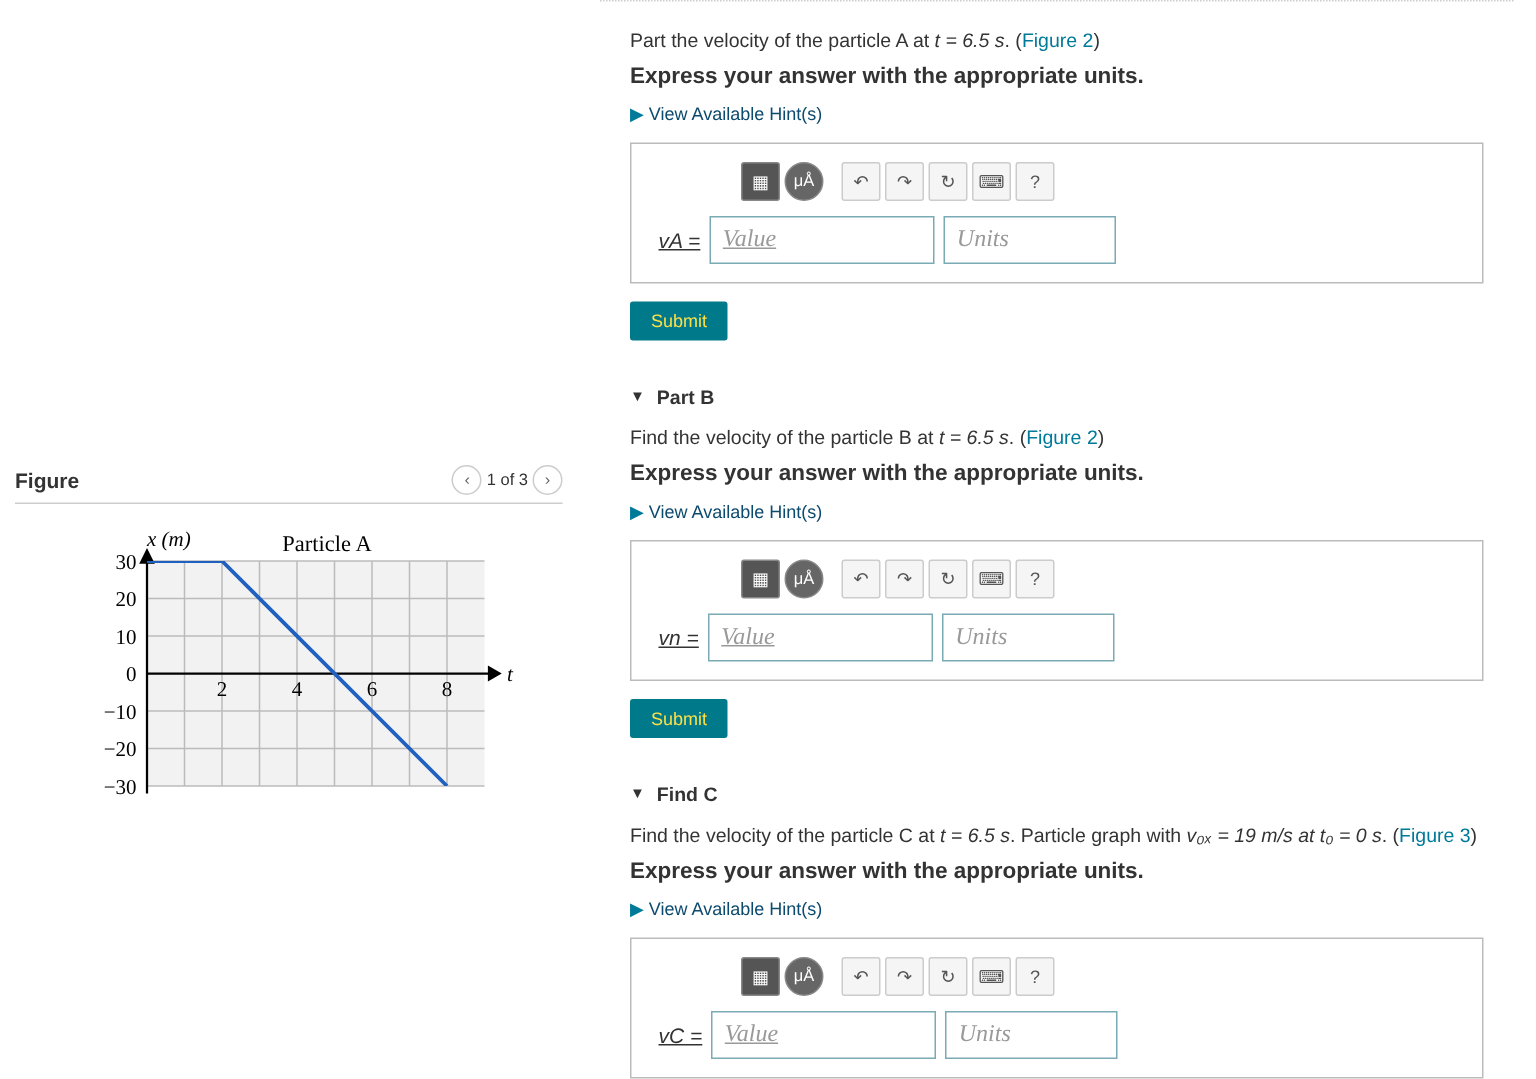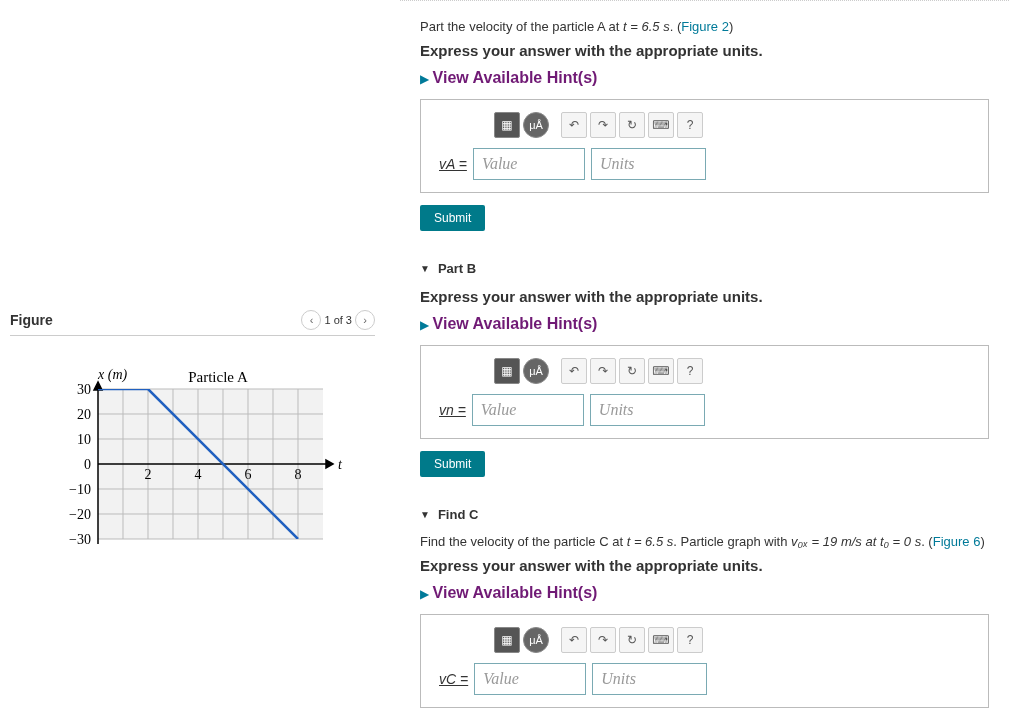--- a/index.html
+++ b/index.html
@@ -3,45 +3,45 @@
 <meta charset="utf-8">
 <style>
 * { box-sizing: border-box; margin: 0; padding: 0; }
 body { font-family: Arial, Helvetica, sans-serif; font-size: 12px; color: #333; background: #fff; width: 1024px; }
 .container { display: flex; }
 .left-col { width: 385px; flex-shrink: 0; }
 .right-col { flex: 1; padding: 0 15px; }
 .problem-statement { background: #e8f4f4; padding: 10px; margin: 2px 10px 20px 10px; font-size: 12px; line-height: 1.4; color: #333; }
 .italic { font-style: italic; }
 .figure-section { margin-top: 310px; padding: 0 10px; }
-.figure-header { display: flex; justify-content: space-between; align-items: center; border-bottom: 1px solid #ccc; padding-bottom: 5px; margin-bottom: 28px; }
+.figure-header { display: flex; justify-content: space-between; align-items: center; border-bottom: 1px solid #ccc; padding-bottom: 5px; margin-bottom: 13px; }
 .figure-title { font-size: 14px; font-weight: bold; }
 .figure-nav { display: flex; align-items: center; gap: 3px; font-size: 11px; }
 .nav-btn { width: 20px; height: 20px; border: 1px solid #ccc; border-radius: 50%; background: #fff; display: flex; align-items: center; justify-content: center; color: #666; cursor: pointer; }
 .figure-img { display: flex; justify-content: center; }
 .part { margin-bottom: 10px; padding: 10px 20px; }
 .part-header { display: flex; align-items: center; gap: 8px; font-weight: bold; font-size: 13px; margin-bottom: 12px; }
 .caret { cursor: pointer; font-size: 10px; }
 .prompt-text { font-size: 13px; margin-bottom: 8px; }
 .figure-link { color: #007a99; }
 .instruction { font-weight: bold; font-size: 15px; margin-bottom: 10px; }
-.hints-link { color: #701a75; font-weight: bold; font-size: 16px; cursor: pointer; }
+.hints-link { color: #0c4a6e; font-weight: normal; font-size: 12px; cursor: pointer; }
 .hints-caret { color: #007a99; }
 .answer-box { border: 1px solid #bbb; padding: 12px 18px; margin-top: 12px; margin-bottom: 12px; background: #fff; }
 .toolbar { display: flex; align-items: center; gap: 3px; margin-bottom: 10px; margin-left: 55px; }
 .tool-btn { width: 26px; height: 26px; border: 1px solid #888; background: #555; display: flex; align-items: center; justify-content: center; color: #fff; font-size: 12px; cursor: pointer; border-radius: 2px; }
 .tool-btn.light { background: #f5f5f5; color: #555; border: 1px solid #ccc; }
 .tool-btn.mu { background: #666; font-size: 11px; border-radius: 13px; }
 .tool-sep { width: 6px; }
 .answer-row { display: flex; align-items: center; gap: 6px; }
 .var-label { font-style: italic; font-size: 14px; white-space: nowrap; text-decoration: underline; }
 .input-field { border: 1px solid #7aaab3; height: 32px; padding: 0 8px; font-size: 16px; font-style: italic; color: #999; display: flex; align-items: center; font-family: serif; }
-.value-field { width: 112px; }
+.value-field { width: 150px; text-decoration: underline; }
 .units-field { width: 115px; }
-.submit-btn { background: #007a8a; color: #ffffff; border: none; padding: 6px 14px; font-size: 12px; cursor: pointer; border-radius: 2px; }
+.submit-btn { background: #007a8a; color: #fde047; border: none; padding: 6px 14px; font-size: 12px; cursor: pointer; border-radius: 2px; }
 .top-rule { border-top: 1px dotted #ccc; margin-bottom: 8px; }
 svg text { font-family: serif; }
 </style>
 </head>
 <body>
 
 <div class="container">
   <div class="left-col">
 
     <div class="figure-section">
@@ -140,20 +140,23 @@
         </div>
       </div>
       <button class="submit-btn">Submit</button>
     </div>
 
     <div class="part">
       <div class="part-header">
           <span class="caret">▼</span>
           <span>Part B</span>
         </div>
+      <div class="prompt-text">
+        <span>Find the velocity of the particle B at </span><span class="italic">t = 6.5 s</span><span>. (</span><span class="figure-link">Figure 2</span><span>)</span>
+      </div>
       <div class="instruction">Express your answer with the appropriate units.</div>
       <div><span class="hints-caret">▶ </span><span class="hints-link">View Available Hint(s)</span></div>
       <div class="answer-box">
         <div class="toolbar">
           <div class="tool-btn">▦</div>
           <div class="tool-btn mu">μÅ</div>
           <div class="tool-sep"></div>
           <div class="tool-btn light">↶</div>
           <div class="tool-btn light">↷</div>
           <div class="tool-btn light">↻</div>
@@ -168,21 +171,21 @@
       </div>
       <button class="submit-btn">Submit</button>
     </div>
 
     <div class="part">
       <div class="part-header">
           <span class="caret">▼</span>
           <span>Find C</span>
         </div>
       <div class="prompt-text">
-        <span>Find the velocity of the particle C at </span><span class="italic">t = 6.5 s</span><span>. Particle graph with </span><span class="italic">v₀ₓ = 19 m/s at t₀ = 0 s</span><span>. (</span><span class="figure-link">Figure 6</span><span>)</span>
+        <span>Find the velocity of the particle C at </span><span class="italic">t = 6.5 s</span><span>. Particle graph with </span><span class="italic">v₀ₓ = 19 m/s at t₀ = 0 s</span><span>. (</span><span class="figure-link">Figure 3</span><span>)</span>
       </div>
       <div class="instruction">Express your answer with the appropriate units.</div>
       <div><span class="hints-caret">▶ </span><span class="hints-link">View Available Hint(s)</span></div>
       <div class="answer-box" style="margin-bottom:0;">
         <div class="toolbar">
           <div class="tool-btn">▦</div>
           <div class="tool-btn mu">μÅ</div>
           <div class="tool-sep"></div>
           <div class="tool-btn light">↶</div>
           <div class="tool-btn light">↷</div>

